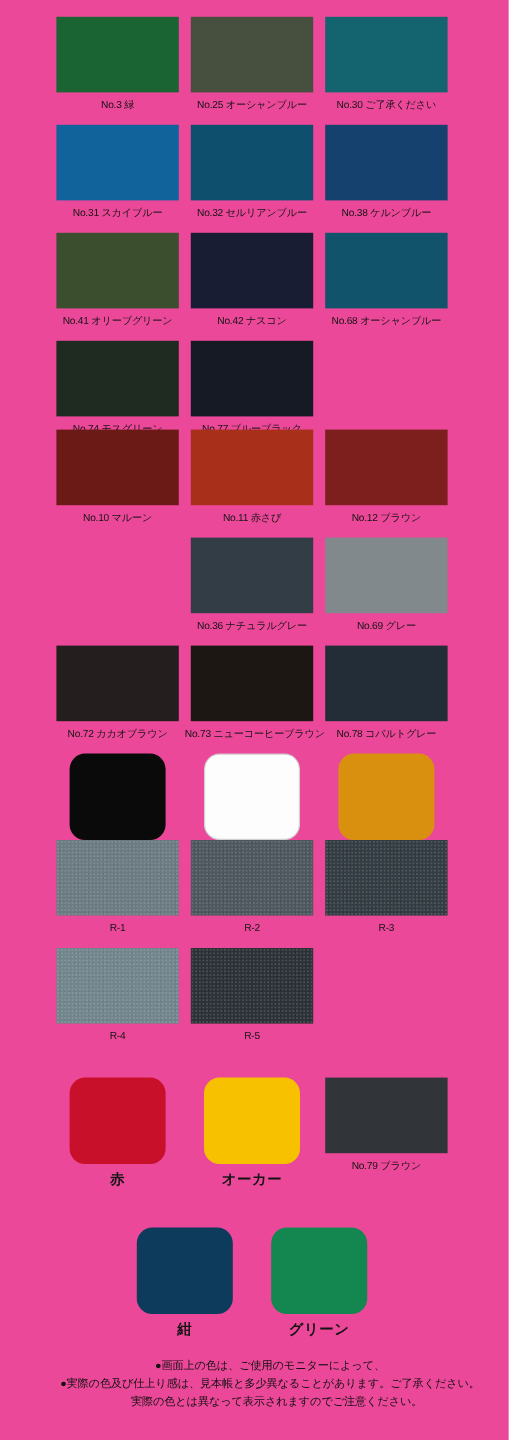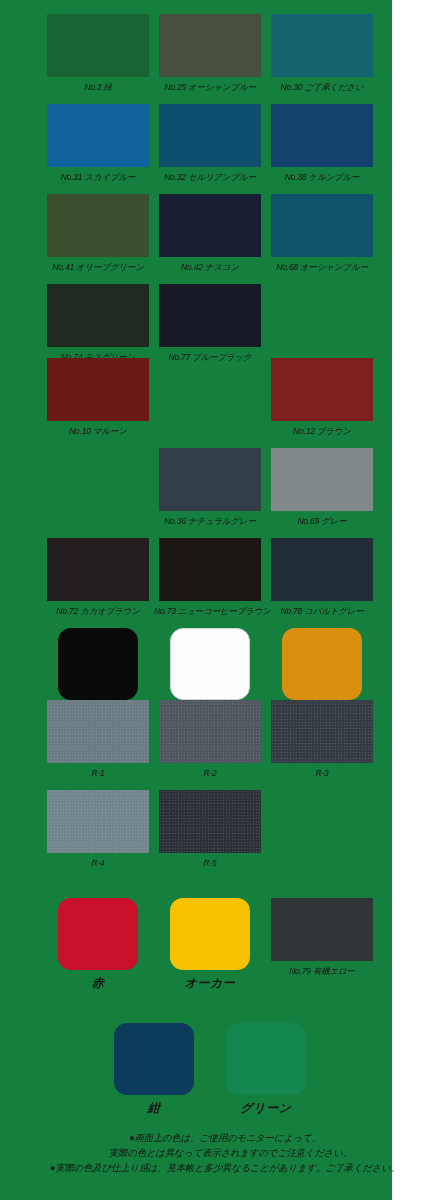--- a/index.html
+++ b/index.html
@@ -12,24 +12,23 @@
     width: 424px;
     height: 1200px;
     position: relative;
     font-family: "Liberation Sans", "DejaVu Sans", sans-serif;
     color: #1a1a1a;
     overflow: hidden;
   }
 
   #sheet {
     position: relative;
-    width: 392px;
+    width: 424px;
     height: 1200px;
-    background: #15803d;
-    font-style: italic;
+    background: #ec4899;
   }
 
   
   .group {
     position: absolute;
     left: 0;
     width: 424px;
   }
 
   .row {
@@ -181,20 +180,24 @@
             <div class="label">No.77 ブルーブラック</div>
           </div>
         </div>
       </div>
       <div class="group" style="top: 358px;">
         <div class="row">
           <div class="cell c0">
             <div class="swatch" style="background: rgb(107, 26, 22);"></div>
             <div class="label">No.10 マルーン</div>
           </div>
+          <div class="cell c1">
+            <div class="swatch" style="background: rgb(168, 48, 26);"></div>
+            <div class="label">No.11 赤さび</div>
+          </div>
           <div class="cell c2">
             <div class="swatch" style="background: rgb(125, 31, 28);"></div>
             <div class="label">No.12 ブラウン</div>
           </div>
         </div>
         <div class="row">
           <div class="cell c1">
             <div class="swatch" style="background: rgb(51, 61, 70);"></div>
             <div class="label">No.36 ナチュラルグレー</div>
           </div>
@@ -263,36 +266,36 @@
           <div class="cell c0">
             <div class="swatch round" style="background: rgb(200, 16, 42);"></div>
             <div class="label big">赤</div>
           </div>
           <div class="cell c1">
             <div class="swatch round" style="background: rgb(247, 193, 0);"></div>
             <div class="label big">オーカー</div>
           </div>
           <div class="cell c2">
             <div class="swatch" style="background: rgb(49, 53, 57);"></div>
-            <div class="label">No.79 有機エロー</div>
+            <div class="label">No.79 ブラウン</div>
           </div>
         </div>
       </div>
       <div class="group" style="top: 1023px;">
         <div class="row rounded-row">
           <div class="cell m0">
             <div class="swatch round" style="background: rgb(13, 59, 92);"></div>
             <div class="label big">紺</div>
           </div>
           <div class="cell m1">
             <div class="swatch round" style="background: rgb(19, 135, 79);"></div>
             <div class="label big">グリーン</div>
           </div>
         </div>
       </div>
     </div>
 
   <div id="footer">
       <div class="note"><span class="bullet">●</span><span>画面上の色は、ご使用のモニターによって、</span></div>
+      <div class="note"><span class="bullet">●</span><span>実際の色及び仕上り感は、見本帳と多少異なることがあります。ご了承ください。</span></div>
       <div class="note indent"><span>実際の色とは異なって表示されますのでご注意ください。</span></div>
-      <div class="note"><span class="bullet">●</span><span>実際の色及び仕上り感は、見本帳と多少異なることがあります。ご了承ください。</span></div>
     </div>
 </div>
 
 </body></html>

